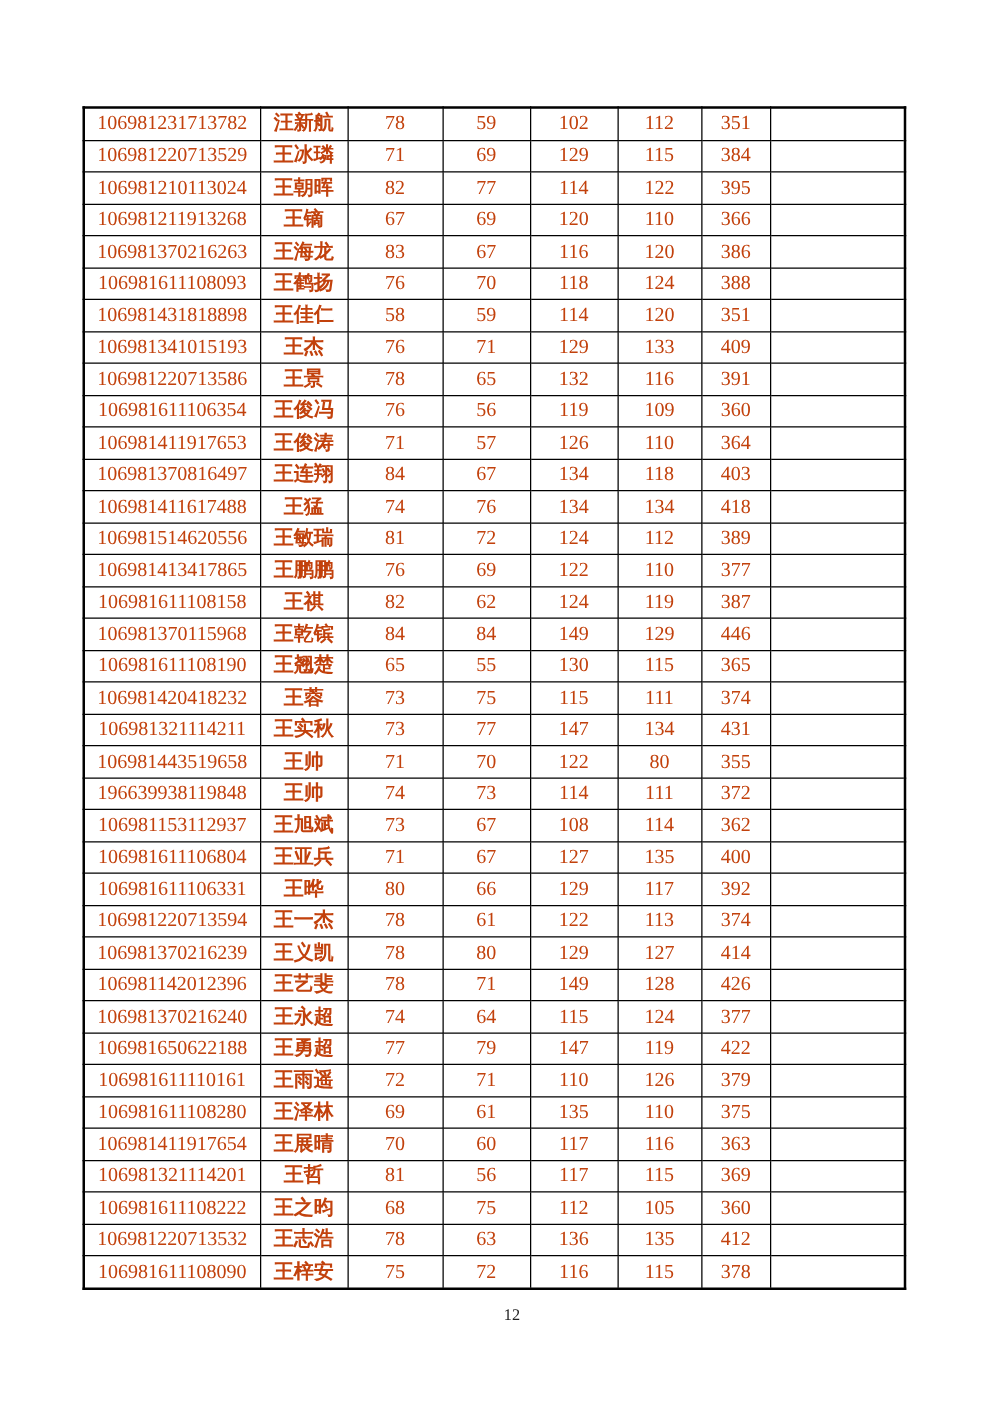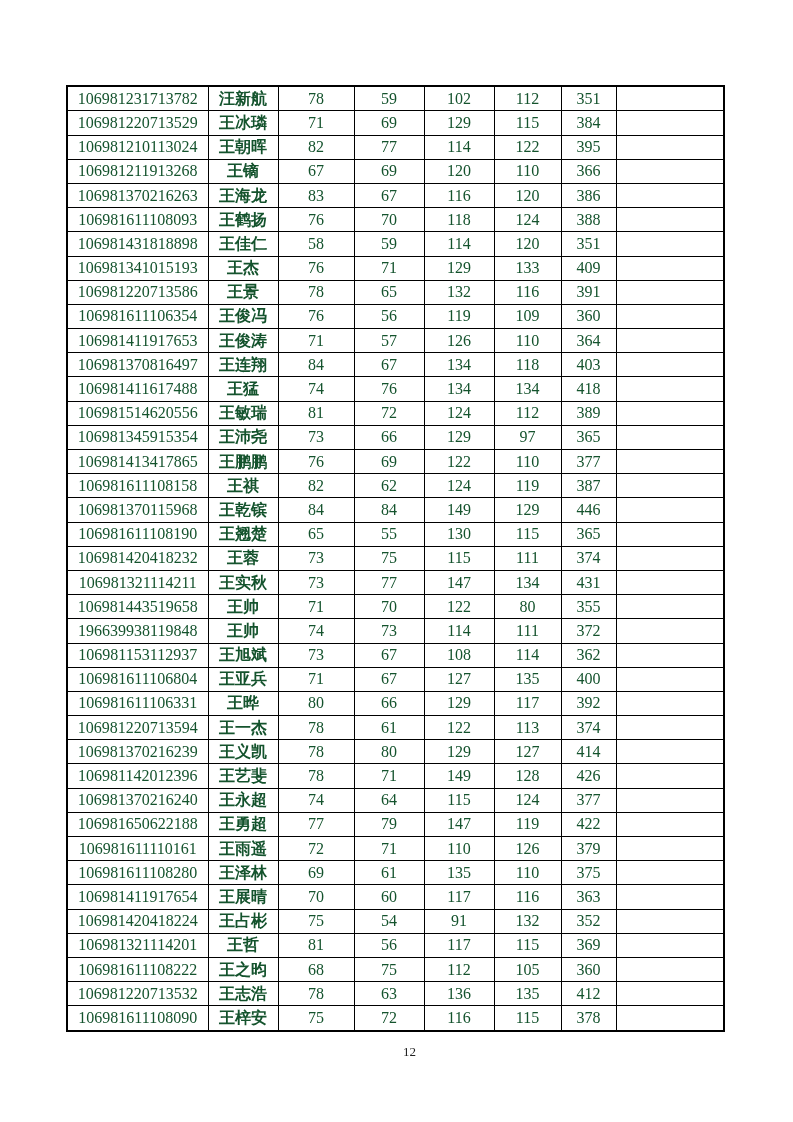--- a/index.html
+++ b/index.html
@@ -19,21 +19,21 @@
     position: absolute;
     left: 66px;
     top: 85px;
     width: 657px;
     height: 947px;
     border-collapse: collapse;
     table-layout: fixed;
     border: 2px solid #000000;
     font-family: "Liberation Serif", "DejaVu Serif", serif;
     font-size: 16px;
-    color: #14532d;
+    color: #c2410c;
   }
   table.score-table td {
     border: 1px solid #000000;
     padding: 0;
     text-align: center;
     vertical-align: middle;
     overflow: hidden;
     white-space: nowrap;
     line-height: 1;
   }
@@ -208,30 +208,20 @@
           <td class="cell-id">106981514620556</td>
           <td class="cell-name">王敏瑞</td>
           <td class="cell-score1">81</td>
           <td class="cell-score2">72</td>
           <td class="cell-score3">124</td>
           <td class="cell-score4">112</td>
           <td class="cell-total">389</td>
           <td class="cell-remark"></td>
         </tr>
         <tr>
-          <td class="cell-id">106981345915354</td>
-          <td class="cell-name">王沛尧</td>
-          <td class="cell-score1">73</td>
-          <td class="cell-score2">66</td>
-          <td class="cell-score3">129</td>
-          <td class="cell-score4">97</td>
-          <td class="cell-total">365</td>
-          <td class="cell-remark"></td>
-        </tr>
-        <tr>
           <td class="cell-id">106981413417865</td>
           <td class="cell-name">王鹏鹏</td>
           <td class="cell-score1">76</td>
           <td class="cell-score2">69</td>
           <td class="cell-score3">122</td>
           <td class="cell-score4">110</td>
           <td class="cell-total">377</td>
           <td class="cell-remark"></td>
         </tr>
         <tr>
@@ -405,30 +395,20 @@
           <td class="cell-remark"></td>
         </tr>
         <tr>
           <td class="cell-id">106981411917654</td>
           <td class="cell-name">王展晴</td>
           <td class="cell-score1">70</td>
           <td class="cell-score2">60</td>
           <td class="cell-score3">117</td>
           <td class="cell-score4">116</td>
           <td class="cell-total">363</td>
-          <td class="cell-remark"></td>
-        </tr>
-        <tr>
-          <td class="cell-id">106981420418224</td>
-          <td class="cell-name">王占彬</td>
-          <td class="cell-score1">75</td>
-          <td class="cell-score2">54</td>
-          <td class="cell-score3">91</td>
-          <td class="cell-score4">132</td>
-          <td class="cell-total">352</td>
           <td class="cell-remark"></td>
         </tr>
         <tr>
           <td class="cell-id">106981321114201</td>
           <td class="cell-name">王哲</td>
           <td class="cell-score1">81</td>
           <td class="cell-score2">56</td>
           <td class="cell-score3">117</td>
           <td class="cell-score4">115</td>
           <td class="cell-total">369</td>

